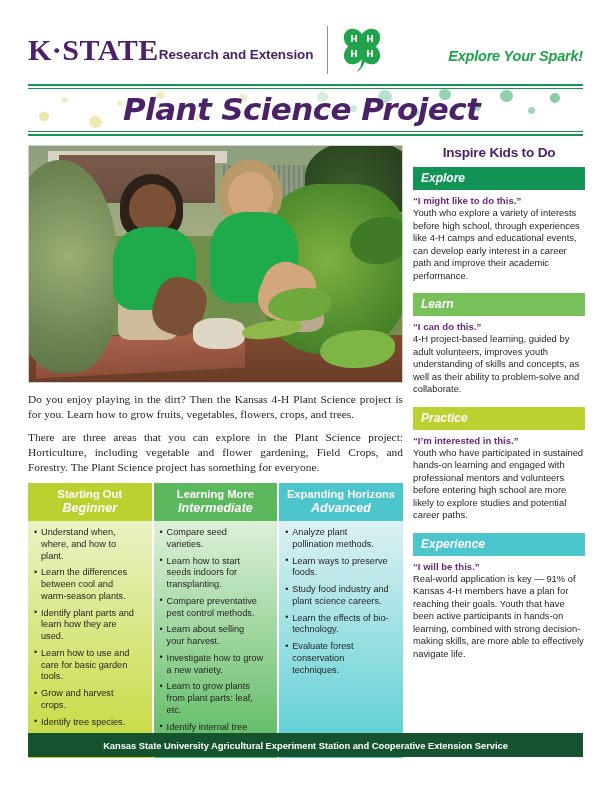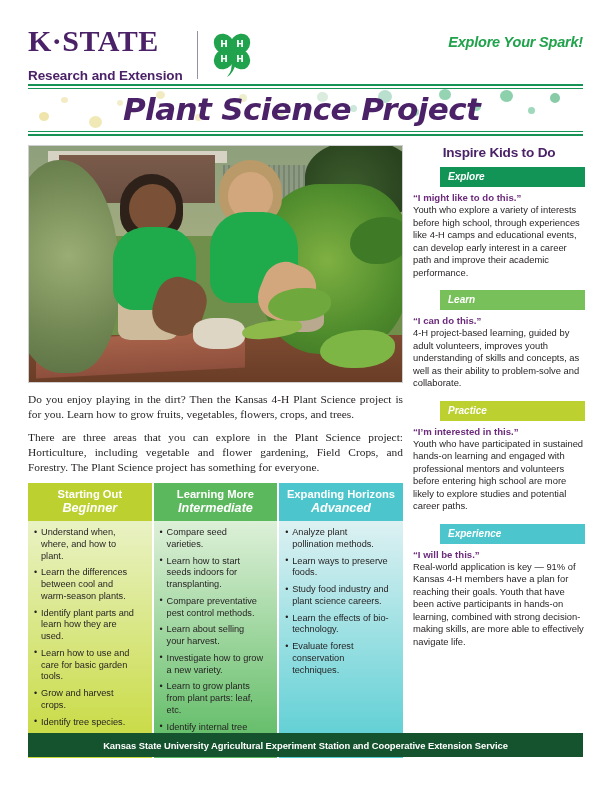--- a/index.html
+++ b/index.html
@@ -14,21 +14,21 @@
   .page { position: relative; width: 605px; height: 786px; background: #fff; }
 
   
   .header { position: relative; height: 140px; }
 
   .logo-row {
     position: absolute;
     left: 28px; top: 26px;
     display: flex; align-items: center;
   }
-  .kstate-block { display: flex; flex-direction: column; }
+  .kstate-block { display: flex; }
   .kstate-name {
     font-family: "Liberation Serif", serif;
     font-weight: bold;
     font-size: 30px;
     letter-spacing: 0.5px;
     color: #4b2268;
     line-height: 1;
   }
   .kstate-sub {
     font-family: "Liberation Sans", sans-serif;
@@ -40,21 +40,21 @@
     letter-spacing: -0.1px;
   }
   .logo-divider {
     width: 1px; height: 48px; background: #9a8fa8;
     margin: 0 13px 0 14px;
   }
   .clover-wrap { width: 42px; height: 48px; }
 
   .tagline {
     position: absolute;
-    right: 22px; top: 34px;
+    right: 22px; top: 48px;
     font-size: 14.5px;
     font-weight: bold;
     font-style: italic;
     color: #21a24c;
     letter-spacing: -0.2px;
   }
 
   
   .title-band {
     position: absolute;
@@ -196,23 +196,22 @@
     font-weight: bold;
     color: #4b2268;
     margin-bottom: 7px;
     letter-spacing: -0.2px;
   }
   .stage { margin-bottom: 11px; }
   .stage-head {
     color: #ffffff;
     font-weight: bold;
     font-style: italic;
-    font-size: 10px;
+    font-size: 12px;
     padding: 4px 8px 5px;
-    margin-left: 27px;
   }
   .stage-quote {
     font-weight: bold;
     font-size: 9.6px;
     color: #6b2a7a;
     margin-top: 5px;
     margin-bottom: 1px;
   }
   .stage-text {
     font-size: 9.4px;

